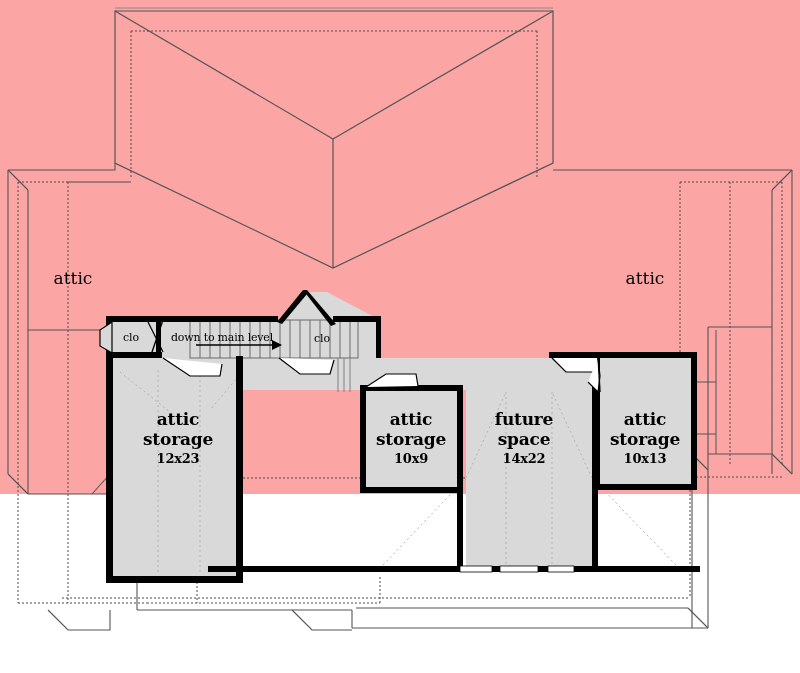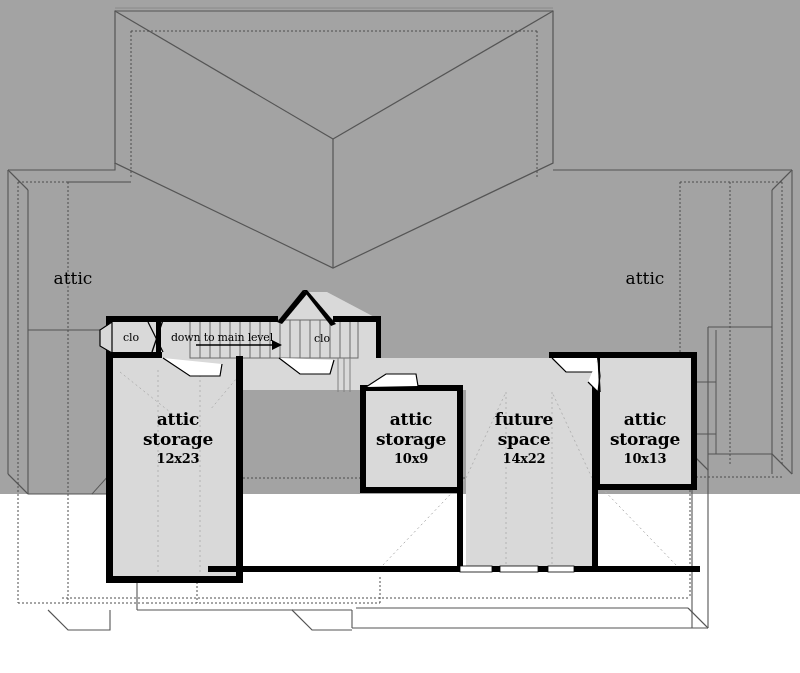--- a/index.html
+++ b/index.html
@@ -11,21 +11,21 @@
   body {
     width: 800px;
     height: 673px;
     overflow: hidden;
     font-family: "DejaVu Serif", "Liberation Serif", serif;
   }
   #plan-root {
     position: relative;
     width: 800px;
     height: 494px;
-    background: #a3a3a3;
+    background: #fca5a5;
   }
   #plan-svg {
     position: absolute;
     left: 0;
     top: 0;
     width: 800px;
     height: 673px;
     display: block;
   }
   .room-label {

